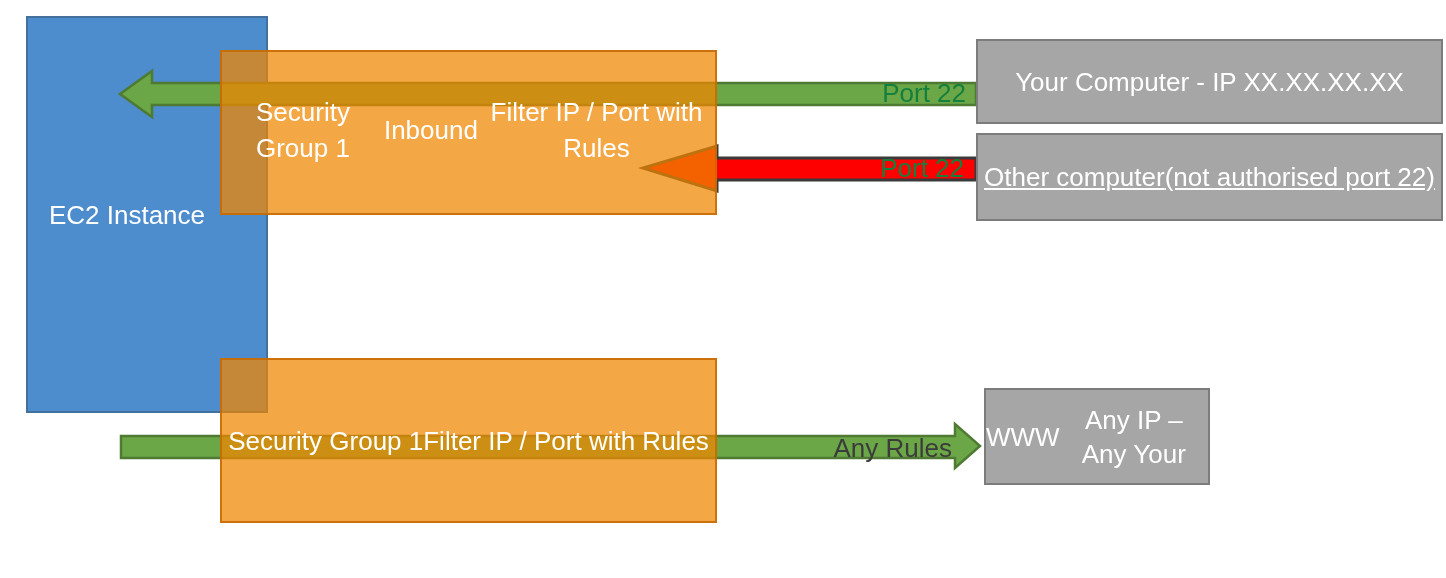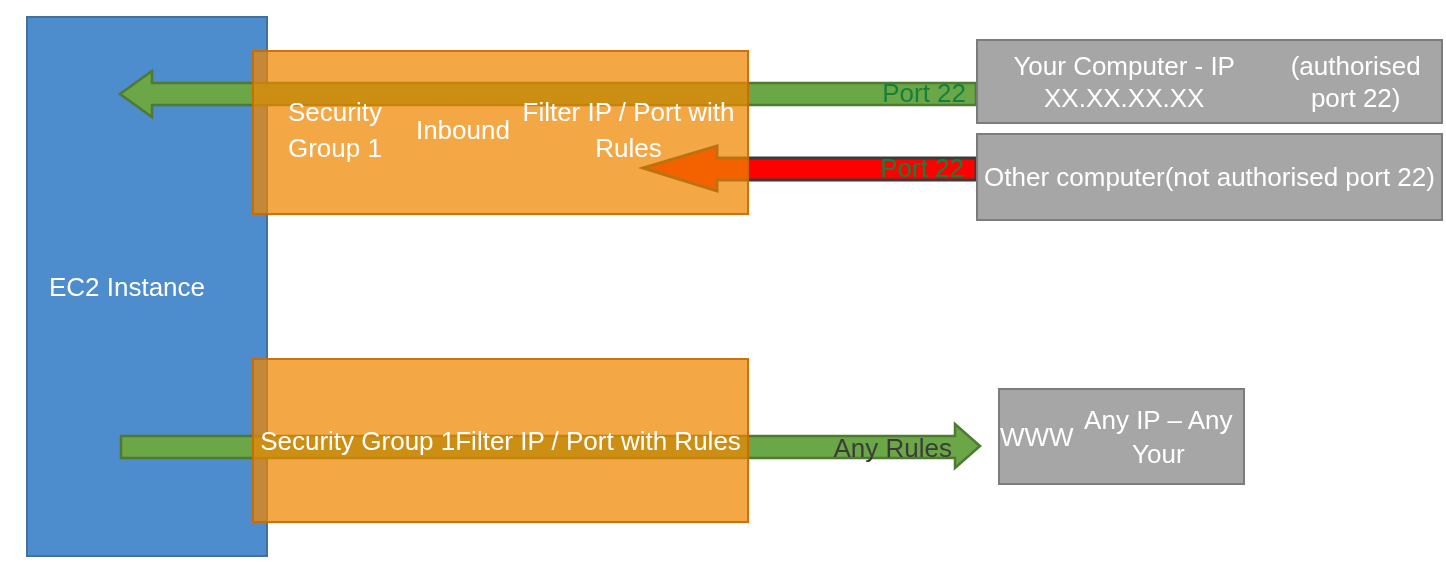--- a/index.html
+++ b/index.html
@@ -19,44 +19,44 @@
   body{font-family:"Liberation Sans", sans-serif;}
   #canvas{
     position:relative;
     width:1446px;height:578px;
     background:#fff;
     overflow:hidden;
   }
   .box{position:absolute;box-sizing:border-box;display:flex;flex-direction:row;
        align-items:center;justify-content:center;text-align:center;color:#fff;}
   .ec2{
-    left:26px;top:16px;width:242px;height:541px;
+    left:26px;top:16px;width:242px;height:397px;
     background:var(--ec2-blue);
     border:2px solid var(--ec2-blue-border);
     z-index:1;
     font-size:26px;line-height:34px;
     padding-right:40px;
   }
   .sg{
     background:rgba(240,134,0,0.73);
     border:2px solid rgba(198,104,0,0.85);
     z-index:3;
-    font-size:26px;line-height:36px;margin-left:32px;
+    font-size:26px;line-height:36px;
   }
   .sg-inbound{left:220px;top:50px;width:497px;height:165px;padding-bottom:6px;}
   .sg-outbound{left:220px;top:358px;width:497px;height:165px;}
   .ext{
     background:var(--external-gray);
     border:2px solid var(--external-gray-border);
     z-index:4;
     font-size:26px;line-height:32px;
   }
   .ext-your{left:976px;top:39px;width:467px;height:85px;}
-  .ext-other{left:976px;top:133px;width:467px;height:88px;}
-  .ext-www{left:984px;top:388px;width:247px;height:97px;line-height:34px;margin-left:14px;}
+  .ext-other{left:976px;top:133px;width:467px;height:88px;text-decoration:underline;}
+  .ext-www{left:984px;top:388px;width:226px;height:97px;line-height:34px;}
   #arrow-layer{position:absolute;left:0;top:0;z-index:2;}
   .arrow-green{fill:var(--allowed-green);stroke:var(--allowed-green-border);stroke-width:2.5;}
   .arrow-red{fill:var(--blocked-red);stroke:var(--blocked-red-border);stroke-width:3;}
   .flow-label{
     position:absolute;z-index:5;
     font-size:26px;line-height:26px;text-align:right;
     color:#15803d;white-space:nowrap;
   }
   .lbl-port-in{left:780px;top:80px;width:186px;}
   .lbl-port-blocked{left:780px;top:155px;width:184px;}
@@ -83,21 +83,20 @@
     <div>Filter IP / Port with Rules</div>
   </div>
 
   <div class="box sg sg-outbound">
     <div>Security Group 1</div>
     <div>Filter IP / Port with Rules</div>
   </div>
 
   <div class="box ext ext-your">
     <div>Your Computer - IP XX.XX.XX.XX</div>
-    <div>(authorised port 22)</div>
   </div>
 
   <div class="box ext ext-other">
     <div>Other computer</div>
     <div>(not authorised port 22)</div>
   </div>
 
   <div class="box ext ext-www">
     <div>WWW</div>
     <div>Any IP – Any Your</div>

